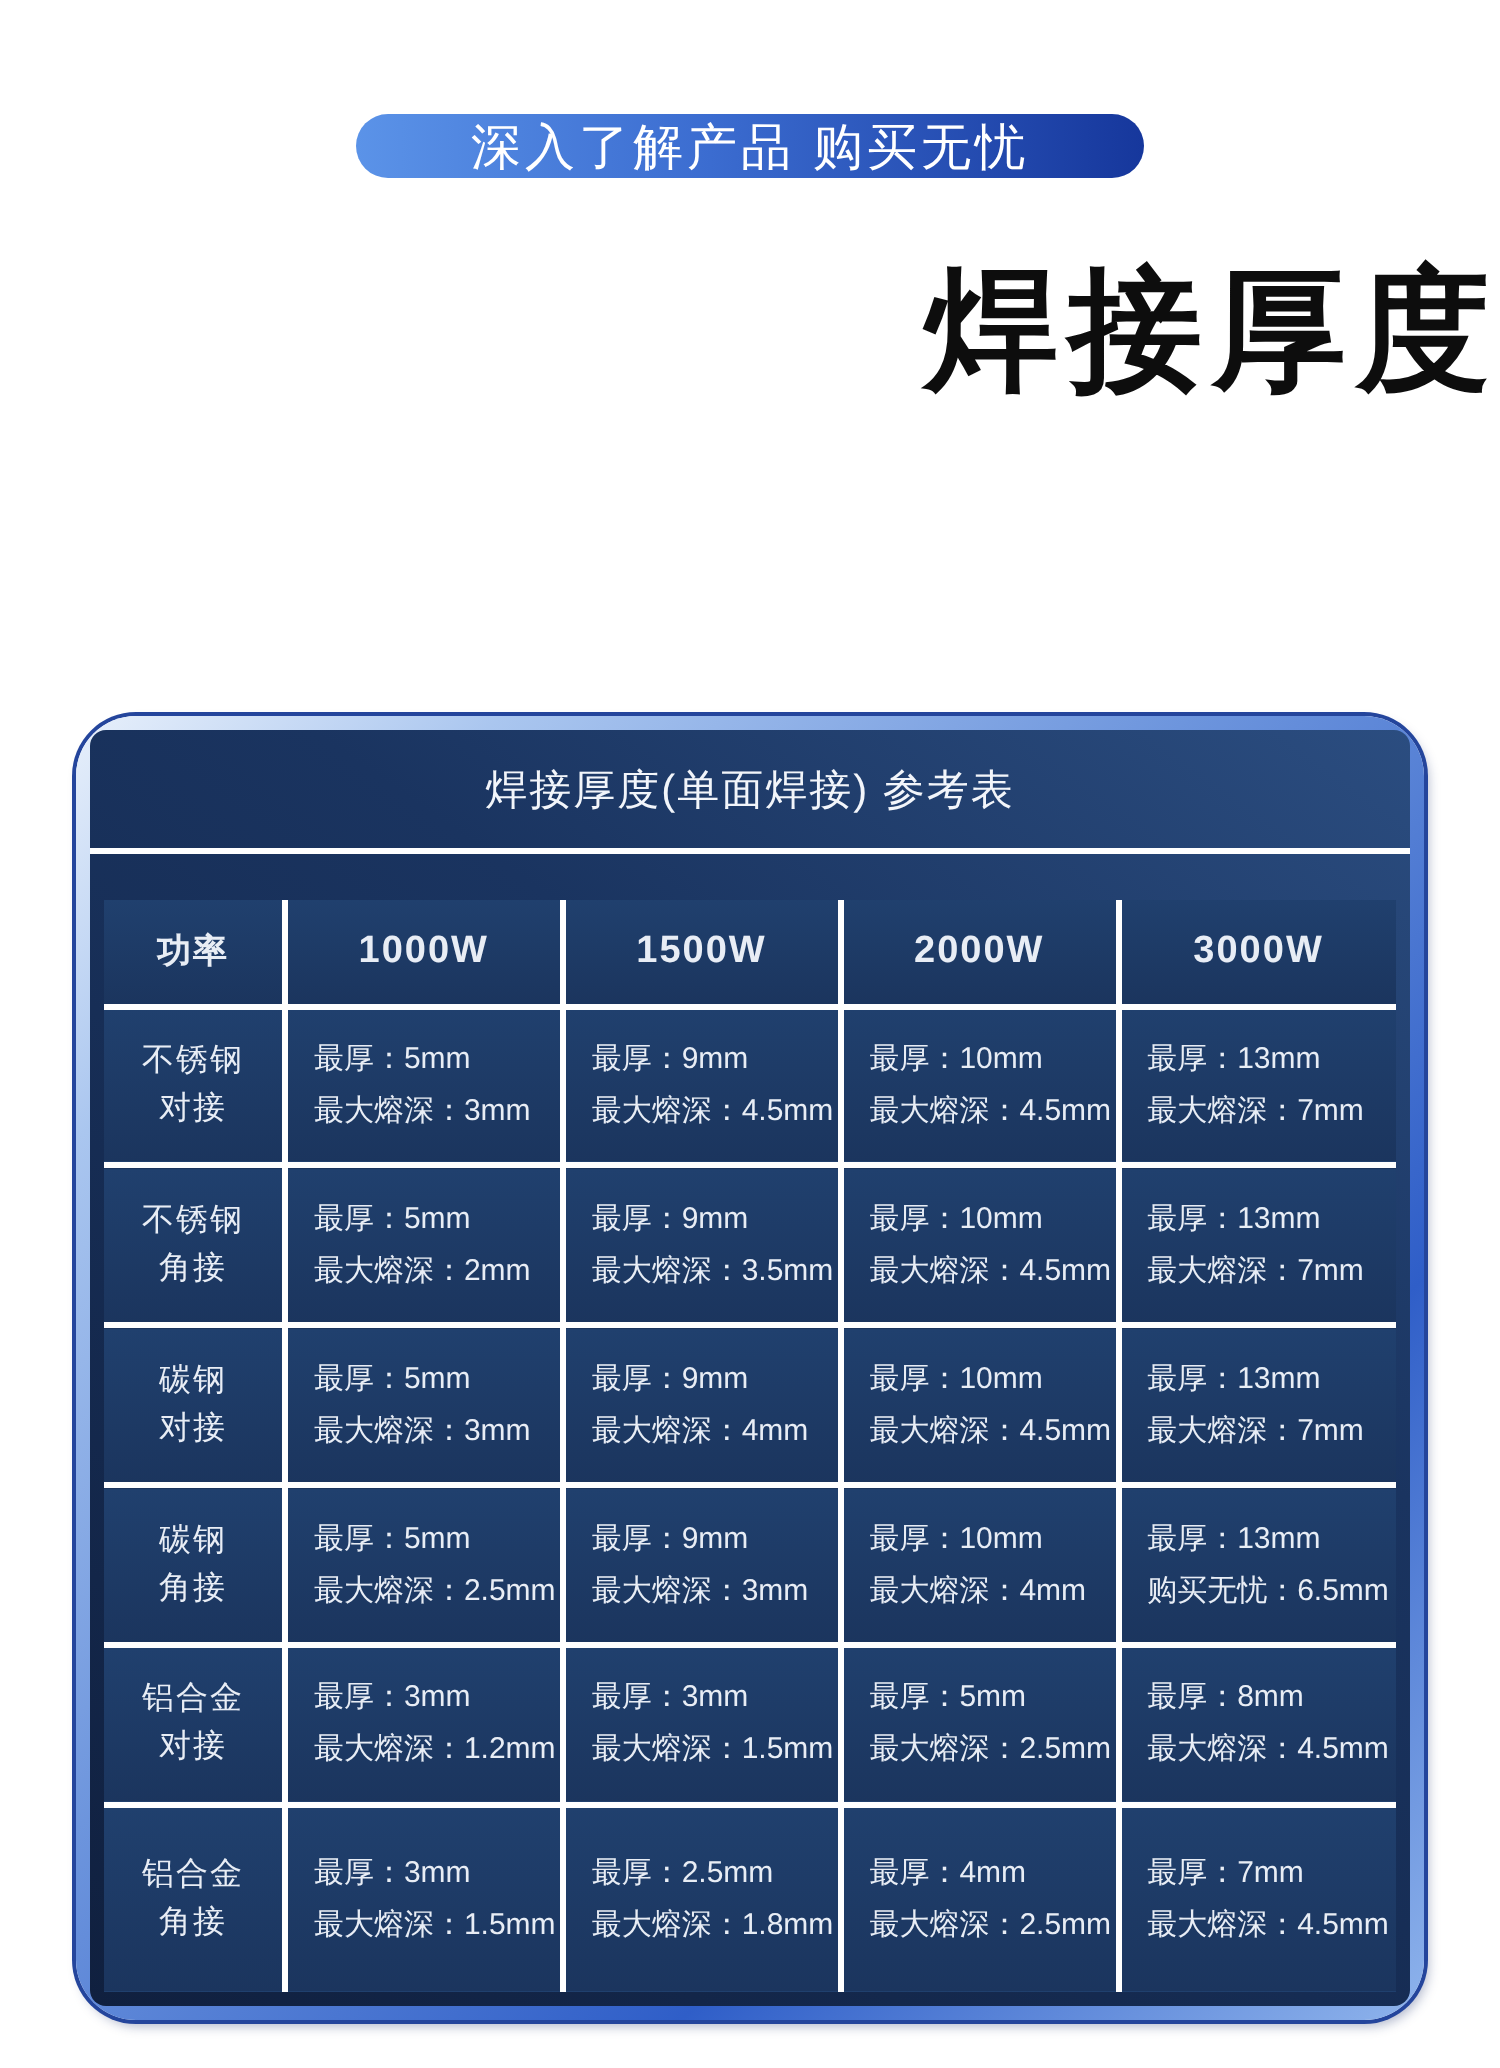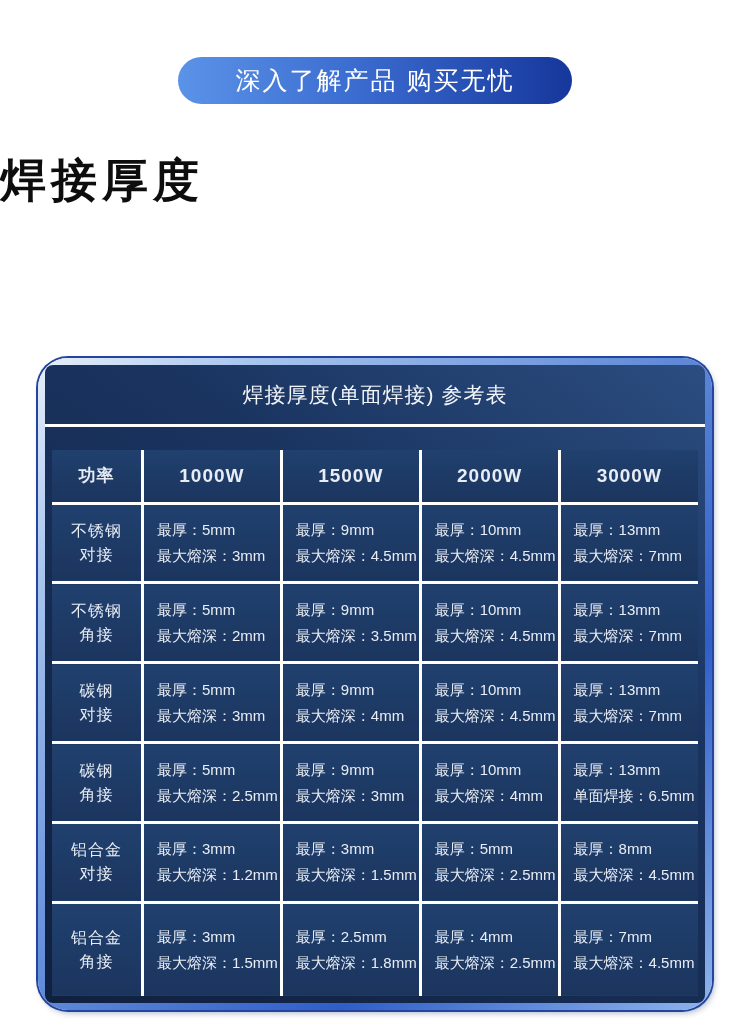--- a/index.html
+++ b/index.html
@@ -6,40 +6,40 @@
   html, body { width: 750px; background: #ffffff; }
   body {
     height: 1034px;
     font-family: "Liberation Sans", "DejaVu Sans", sans-serif;
     overflow: hidden;
     position: relative;
   }
 
   
   .banner {
-    width: 394px; height: 47px;
+    width: 394px; height: 32px;
     margin: 57px auto 0 auto;
     border-radius: 24px;
     background: linear-gradient(90deg, #5b93e8 0%, #3b6cd0 45%, #16379c 100%);
     display: flex; align-items: center; justify-content: center;
   }
   .banner span {
     color: #ffffff;
     font-size: 25px;
     letter-spacing: 2px;
     font-weight: 500;
   }
 
   
   .main-title {
     margin-top: 38px;
-    text-align: left;
+    text-align: right;
     color: #0d0d0d;
     font-weight: 900;
-    font-size: 46px;
+    font-size: 67px;
     line-height: 77px;
     letter-spacing: 5px;
   }
   .main-title .t-line { display: block; }
 
   
   .table-frame {
     position: absolute;
     left: 38px; top: 358px;
     width: 674px; height: 652px;
@@ -219,21 +219,21 @@
               <td class="data-cell">
                 <div class="spec-line">最厚：9mm</div>
                 <div class="spec-line">最大熔深：3mm</div>
               </td>
               <td class="data-cell">
                 <div class="spec-line">最厚：10mm</div>
                 <div class="spec-line">最大熔深：4mm</div>
               </td>
               <td class="data-cell">
                 <div class="spec-line">最厚：13mm</div>
-                <div class="spec-line">单面焊接：6.5mm</div>
+                <div class="spec-line">购买无忧：6.5mm</div>
               </td>
             </tr>
             <tr>
               <td class="mat-cell">
                 <div>铝合金</div>
                 <div>对接</div>
               </td>
               <td class="data-cell">
                 <div class="spec-line">最厚：3mm</div>
                 <div class="spec-line">最大熔深：1.2mm</div>

